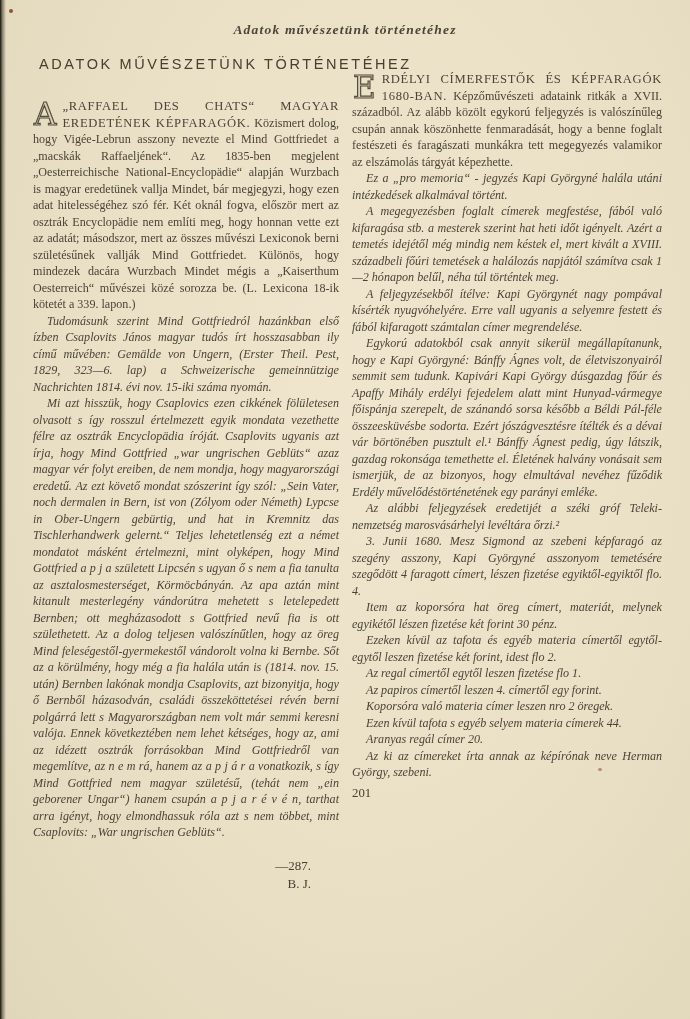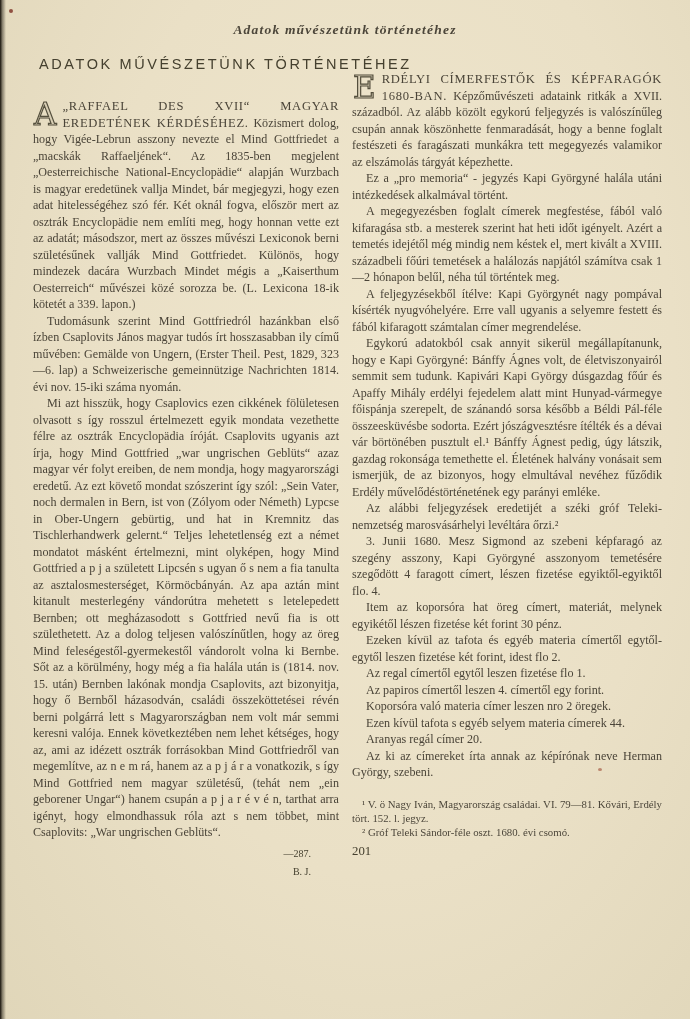--- a/index.html
+++ b/index.html
@@ -26,54 +26,54 @@
   .col.left{left:33px;width:306px;top:56px;}
   .col.right{left:352px;width:310px;top:71px;}
 
   .art-heading{
     font-family:"Liberation Sans", sans-serif;
     font-size:14.5px;letter-spacing:2.6px;font-weight:500;
     color:#45402f;margin:0 0 26px 6px;white-space:nowrap;
   }
 
   p.body{margin:0;text-align:justify;font-size:12.1px;line-height:16.5px;color:#4a4438;}
-  p.indent{text-indent:14px;}
+  p.indent{text-indent:14px;font-style:italic;}
 
   .dropcap{
     float:left;
     font-family:"DejaVu Serif", serif;
     font-size:31px;line-height:28px;
     padding:2px 6px 0 1px;
     color:#6c6654;
     -webkit-text-fill-color:rgba(108,102,84,.12);
     -webkit-text-stroke:1.2px #544f3d;
   }
   .lead{letter-spacing:.7px;font-size:12.6px;margin-top:16px;}
 
-  .sig{margin-top:4px;text-align:right;padding-right:28px;font-size:10px;line-height:18px;color:#45402f;}
+  .sig{margin-top:16px;text-align:right;padding-right:28px;font-size:13px;line-height:18px;color:#45402f;}
 
   .footnotes{margin-top:16px;}
   .footnotes p{margin:0;text-align:justify;text-indent:10px;font-size:10.8px;line-height:14px;color:#4c463a;}
 
   .pageno{text-align:left;padding-right:28px;margin-top:5px;font-size:12.8px;color:#45402f;}
 </style>
 </head>
 <body>
 
 <div id="page">
   <div class="edge-left"></div>
   <div class="speck a"></div>
   <div class="speck b"></div>
 
   <div class="running-head">Adatok művészetünk történetéhez</div>
 
   <div class="col left">
     <div class="art-heading">ADATOK MŰVÉSZETÜNK TÖRTÉNETÉHEZ</div>
 
-    <p class="body"><span class="dropcap">A</span><span class="lead">„RAFFAEL DES XVII“ MAGYAR EREDETÉNEK KÉRDÉSÉHEZ.</span>
+    <p class="body"><span class="dropcap">A</span><span class="lead">„RAFFAEL DES CHATS“ MAGYAR EREDETÉNEK KÉPFARAGÓK.</span>
       <span>Közismert dolog, hogy Vigée-Lebrun asszony nevezte el Mind Gottfriedet a „macskák Raffaeljének“. Az 1835-ben megjelent „Oesterreichische National-Encyclopädie“ alapján Wurzbach is magyar eredetünek vallja Mindet, bár megjegyzi, hogy ezen adat hitelességéhez szó fér. Két oknál fogva, először mert az osztrák Encyclopädie nem említi meg, hogy honnan vette ezt az adatát; másodszor, mert az összes művészi Lexiconok berni születésűnek vallják Mind Gottfriedet. Különös, hogy mindezek dacára Wurzbach Mindet mégis a „Kaiserthum Oesterreich“ művészei közé sorozza be. (L. Lexicona 18-ik kötetét a 339. lapon.)</span></p>
 
     <p class="body indent">Tudomásunk szerint Mind Gottfriedról hazánkban első ízben Csaplovits János magyar tudós írt hosszasabban ily című művében: Gemälde von Ungern, (Erster Theil. Pest, 1829, 323—6. lap) a Schweizerische gemeinnützige Nachrichten 1814. évi nov. 15-iki száma nyomán.</p>
     <p class="body indent">Mi azt hisszük, hogy Csaplovics ezen cikkének fölületesen olvasott s így rosszul értelmezett egyik mondata vezethette félre az osztrák Encyclopädia íróját. Csaplovits ugyanis azt írja, hogy Mind Gottfried „war ungrischen Geblüts“ azaz magyar vér folyt ereiben, de nem mondja, hogy magyarországi eredetű. Az ezt követő mondat szószerint így szól: „Sein Vater, noch dermalen in Bern, ist von (Zólyom oder Németh) Lypcse in Ober-Ungern gebürtig, und hat in Kremnitz das Tischlerhandwerk gelernt.“ Teljes lehetetlenség ezt a német mondatot másként értelmezni, mint olyképen, hogy Mind Gottfried a p j a született Lipcsén s ugyan ő s nem a fia tanulta az asztalosmesterséget, Körmöcbányán. Az apa aztán mint kitanult mesterlegény vándorútra mehetett s letelepedett Bernben; ott megházasodott s Gottfried nevű fia is ott születhetett. Az a dolog teljesen valószínűtlen, hogy az öreg Mind feleségestől-gyermekestől vándorolt volna ki Bernbe. Sőt az a körülmény, hogy még a fia halála után is (1814. nov. 15. után) Bernben lakónak mondja Csaplovits, azt bizonyitja, hogy ő Bernből házasodván, családi összeköttetései révén berni polgárrá lett s Magyarországban nem volt már semmi keresni valója. Ennek következtében nem lehet kétséges, hogy az, ami az idézett osztrák forrásokban Mind Gottfriedről van megemlítve, az n e m rá, hanem az a p j á r a vonatkozik, s így Mind Gottfried nem magyar születésű, (tehát nem „ein geborener Ungar“) hanem csupán a p j a r é v é n, tarthat arra igényt, hogy elmondhassuk róla azt s nem többet, mint Csaplovits: „War ungrischen Geblüts“.</p>
 
     <div class="sig">
       <div>—287.</div>
       <div>B. J.</div>
     </div>
   </div>
@@ -90,20 +90,16 @@
     <p class="body indent">3. Junii 1680. Mesz Sigmond az szebeni képfaragó az szegény asszony, Kapi Györgyné asszonyom temetésére szegődött 4 faragott címert, lészen fizetése egyiktől-egyiktől flo. 4.</p>
     <p class="body indent">Item az koporsóra hat öreg címert, materiát, melynek egyikétől lészen fizetése két forint 30 pénz.</p>
     <p class="body indent">Ezeken kívül az tafota és egyéb materia címertől egytől-egytől leszen fizetése két forint, idest flo 2.</p>
     <p class="body indent">Az regal címertől egytől leszen fizetése flo 1.</p>
     <p class="body indent">Az papiros címertől leszen 4. címertől egy forint.</p>
     <p class="body indent">Koporsóra való materia címer leszen nro 2 öregek.</p>
     <p class="body indent">Ezen kívül tafota s egyéb selyem materia címerek 44.</p>
     <p class="body indent">Aranyas regál címer 20.</p>
     <p class="body indent">Az ki az címereket írta annak az képírónak neve Herman György, szebeni.</p>
 
-    <div class="footnotes">
-      <p>¹ V. ö Nagy Iván, Magyarország családai. VI. 79—81. Kővári, Erdély tört. 152. l. jegyz.</p>
-      <p>² Gróf Teleki Sándor-féle oszt. 1680. évi csomó.</p>
-    </div>
 
     <div class="pageno">201</div>
   </div>
 </div>
 
 </body></html>

